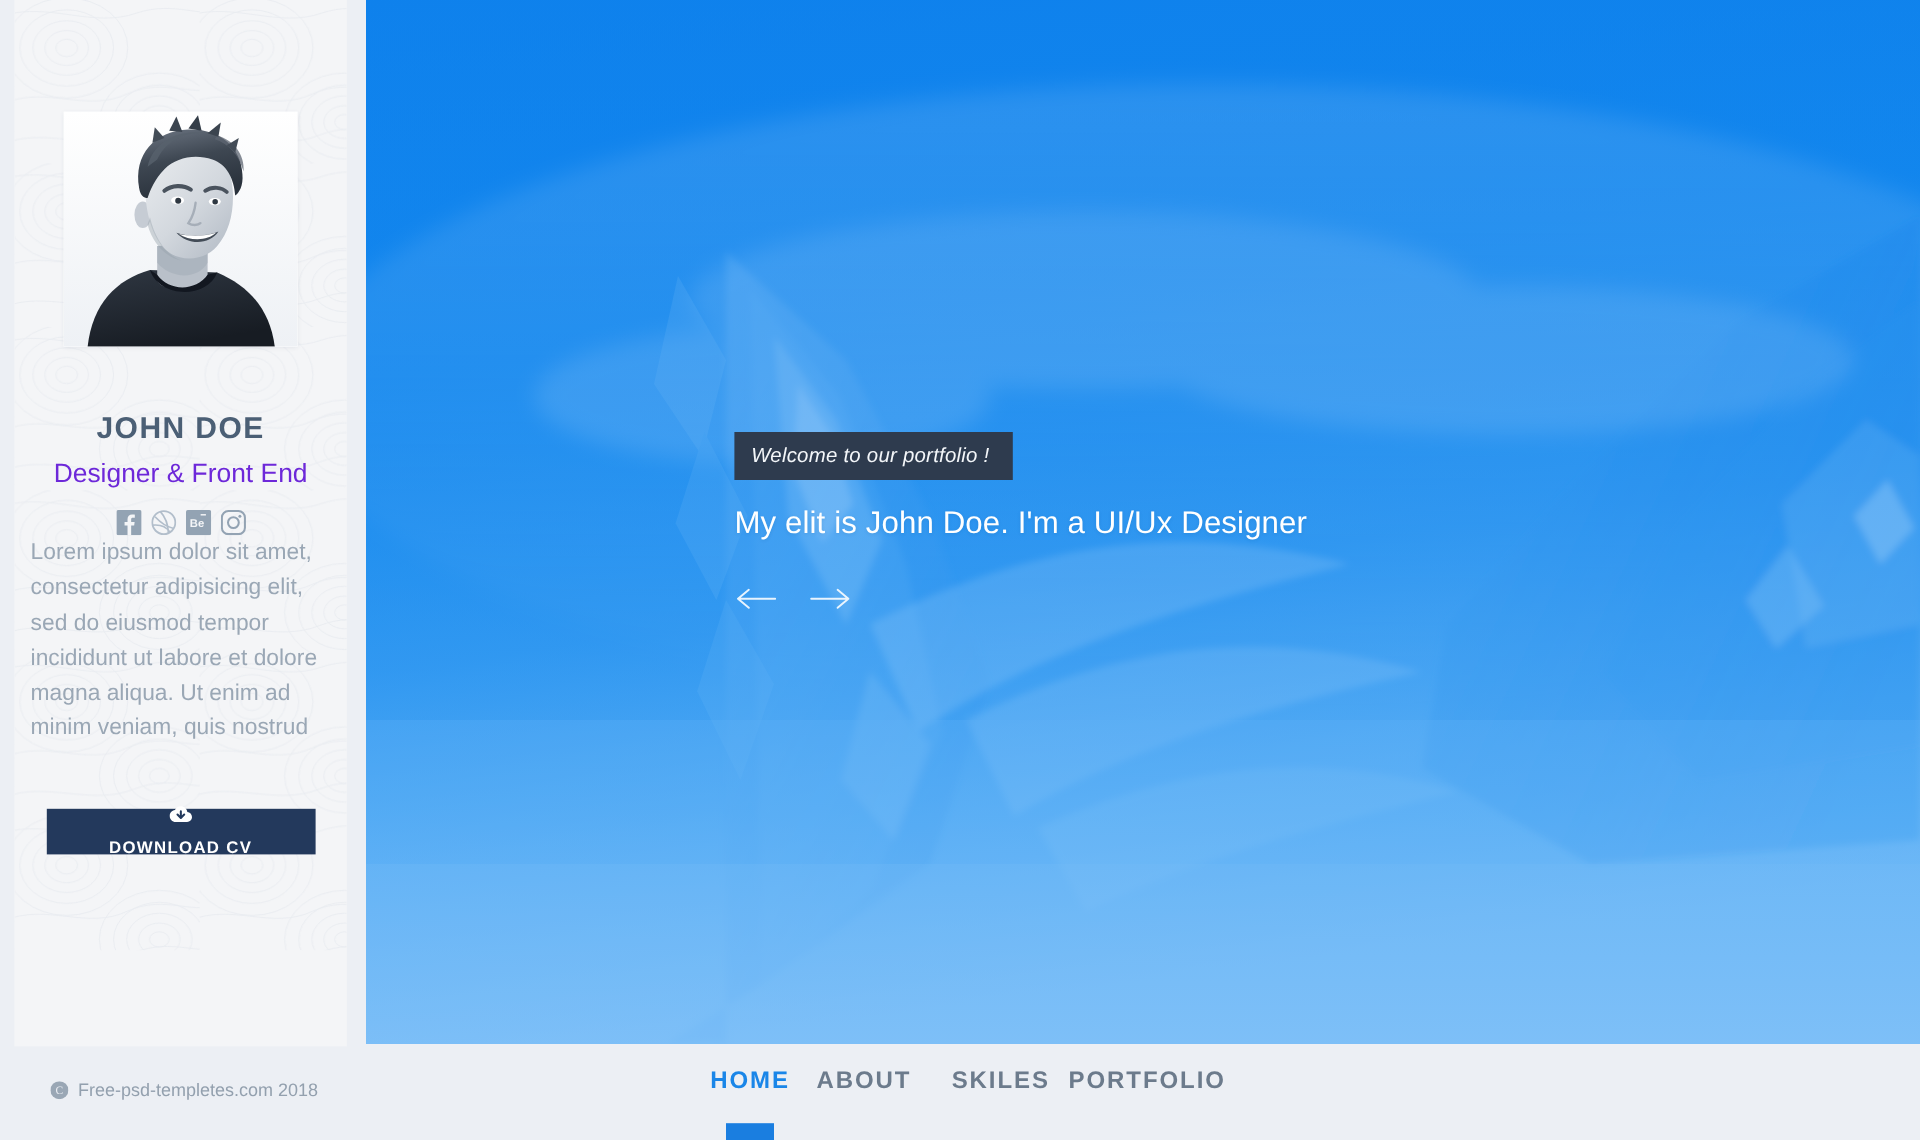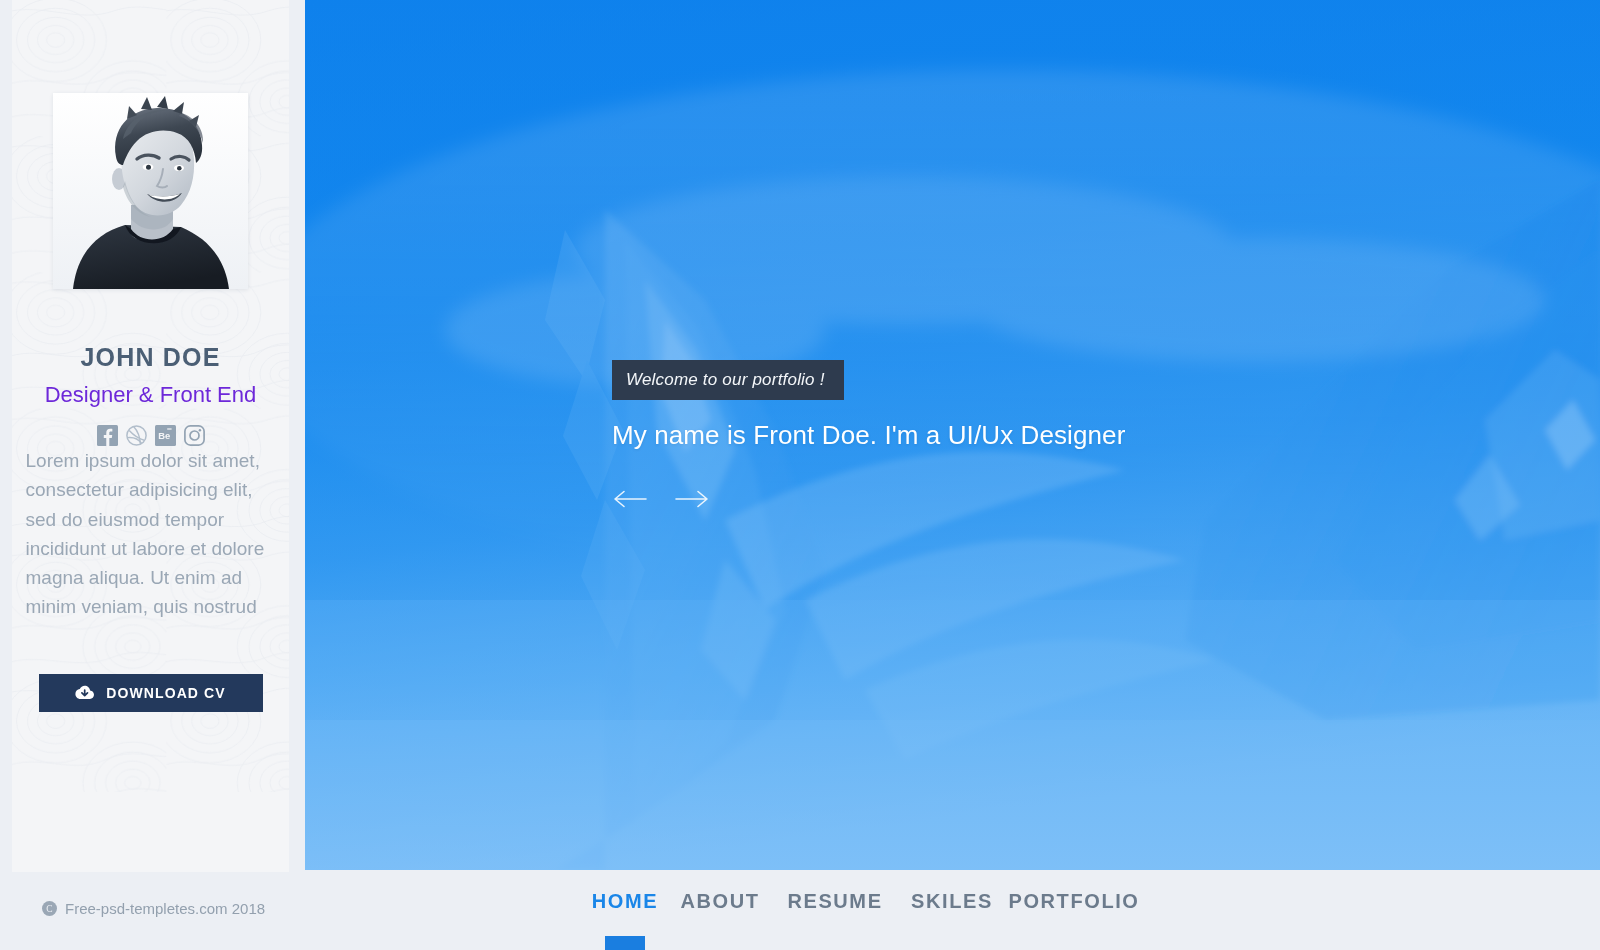--- a/index.html
+++ b/index.html
@@ -79,20 +79,21 @@
     width:224px; height:38px;
     background:#23395c;
     color:#fff;
     border:none;
     display:flex; align-items:center; justify-content:center;
     gap:12px;
     font-size:14px; font-weight:bold;
     letter-spacing:1.1px;
     cursor:pointer;
     font-family:"Liberation Sans", sans-serif;
+    flex-direction:column;
   }
   .dl-btn svg { display:block; }
 
   
   .hero {
     position:absolute; left:305px; top:0;
     width:1295px; height:870px;
     overflow:hidden;
     background:#1189ee;
     padding-left:15px;
@@ -419,21 +420,21 @@
         </g>
 
         <rect y="600" width="1295" height="270" fill="#7dc0f7" opacity=".30"></rect>
         <rect y="720" width="1295" height="150" fill="#93cbf9" opacity=".32"></rect>
       </svg>
     </div>
     <div class="hero-tint"></div>
 
     <div class="hero-content">
       <div class="welcome-badge">Welcome to our portfolio !</div>
-      <p class="hero-sub">My name is Front Doe. I'm a UI/Ux Designer</p>
+      <p class="hero-sub">My elit is John Doe. I'm a UI/Ux Designer</p>
 
       <div class="slider-arrows">
         <button class="arrow-btn">
           <span>
             <svg width="34" height="18" viewBox="0 0 34 18">
               <path d="M33,9 L2,9 M11,1.5 L2,9 L11,16.5" stroke="#ffffff" stroke-opacity=".88" stroke-width="1.6" fill="none" stroke-linecap="round" stroke-linejoin="round"></path>
             </svg>
           </span>
         </button>
         <button class="arrow-btn">
@@ -463,23 +464,20 @@
 
       <button class="nav-item active" style="width:78px;">
         <span>HOME</span>
         <span class="nav-underline"></span>
       </button>
 
       <button class="nav-item" style="width:112px;">
         <span>ABOUT</span>
       </button>
 
-      <button class="nav-item" style="width:118px;">
-        <span>RESUME</span>
-      </button>
 
       <button class="nav-item" style="width:116px;">
         <span>SKILES</span>
       </button>
 
       <button class="nav-item" style="width:128px;">
         <span>PORTFOLIO</span>
       </button>
 
 

